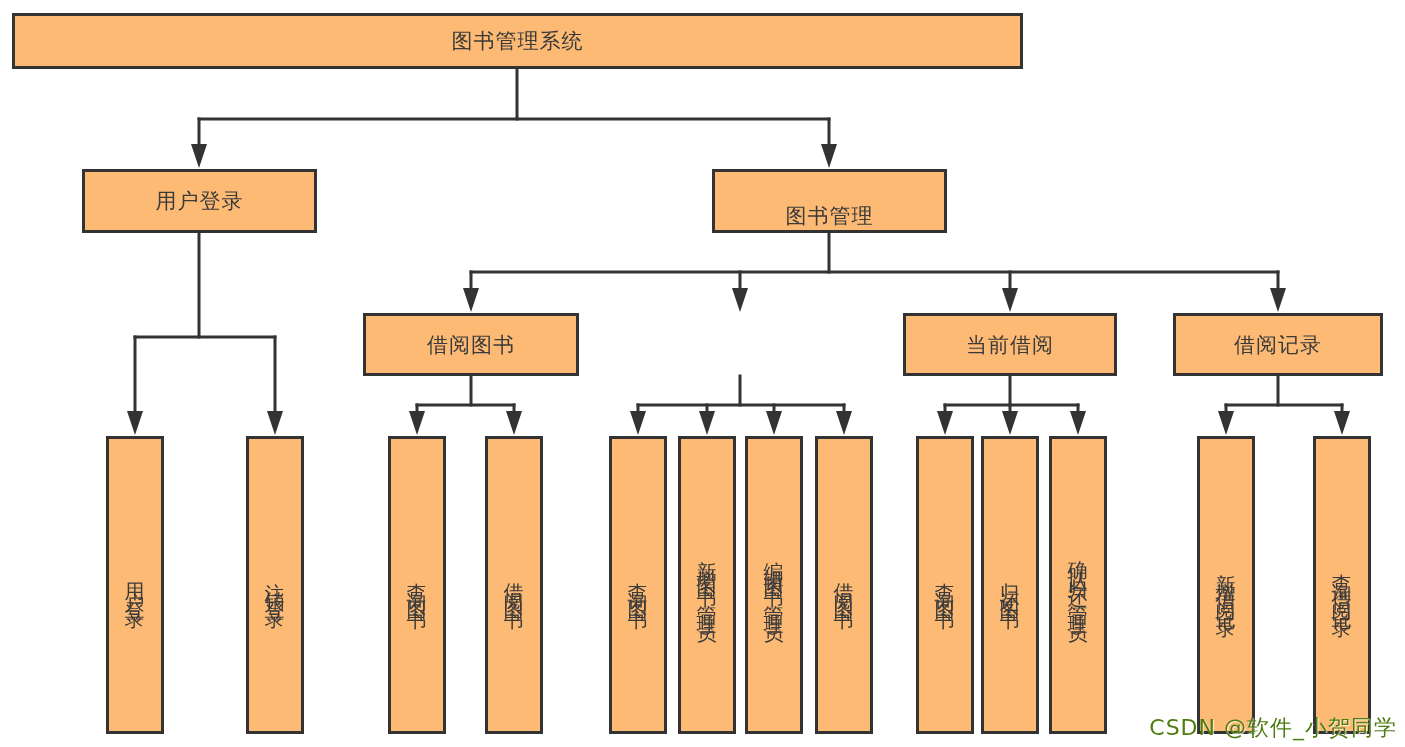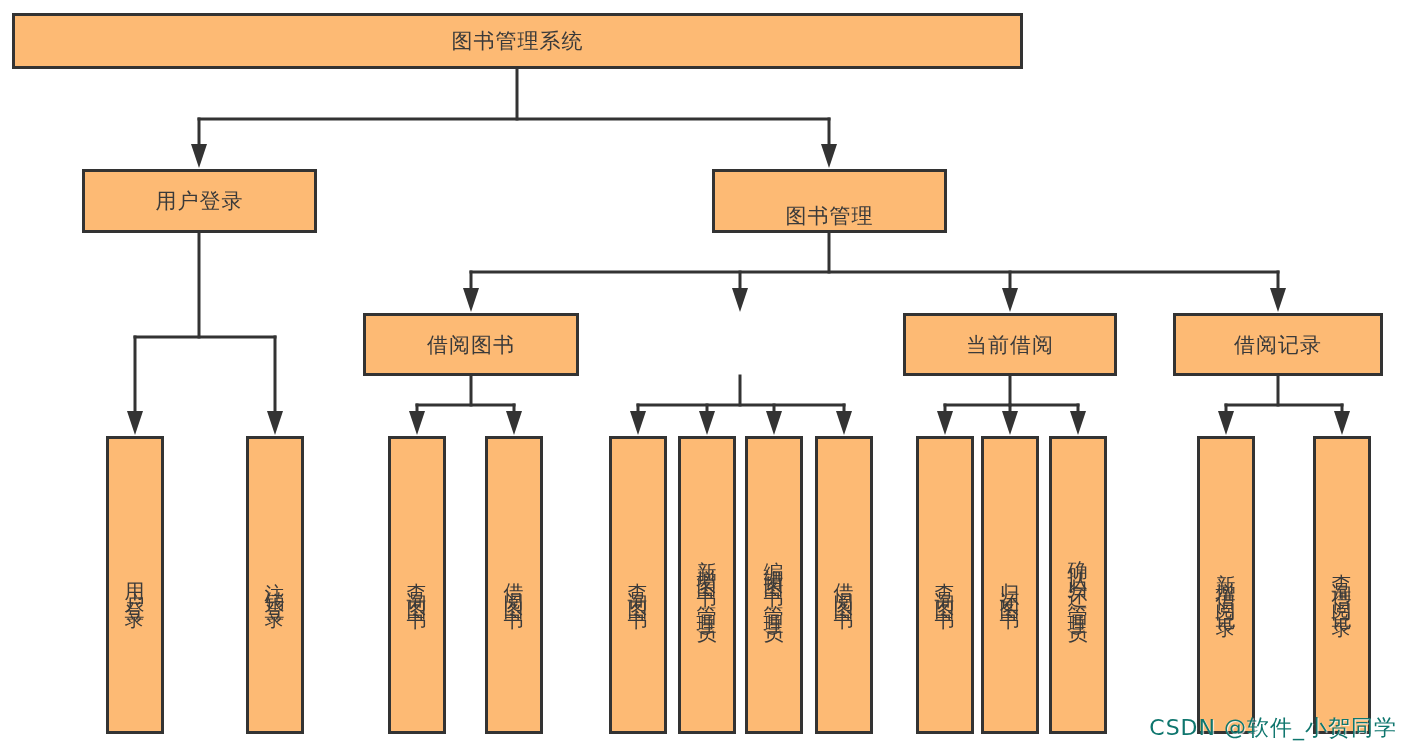--- a/index.html
+++ b/index.html
@@ -37,21 +37,21 @@
     font-size: 20px;
     color: #3a3a3a;
     letter-spacing: 9px;
     line-height: 1;
   }
   #watermark {
     position: absolute;
     right: 8px;
     bottom: 4px;
     font-size: 22px;
-    color: #0f766e;
+    color: #4d7c0f;
     letter-spacing: 1px;
     z-index: 5;
     text-shadow: 1px 1px 1px rgba(255,255,255,0.85);
     white-space: nowrap;
   }
 </style>
 </head>
 <body>
 
 <div id="stage">

